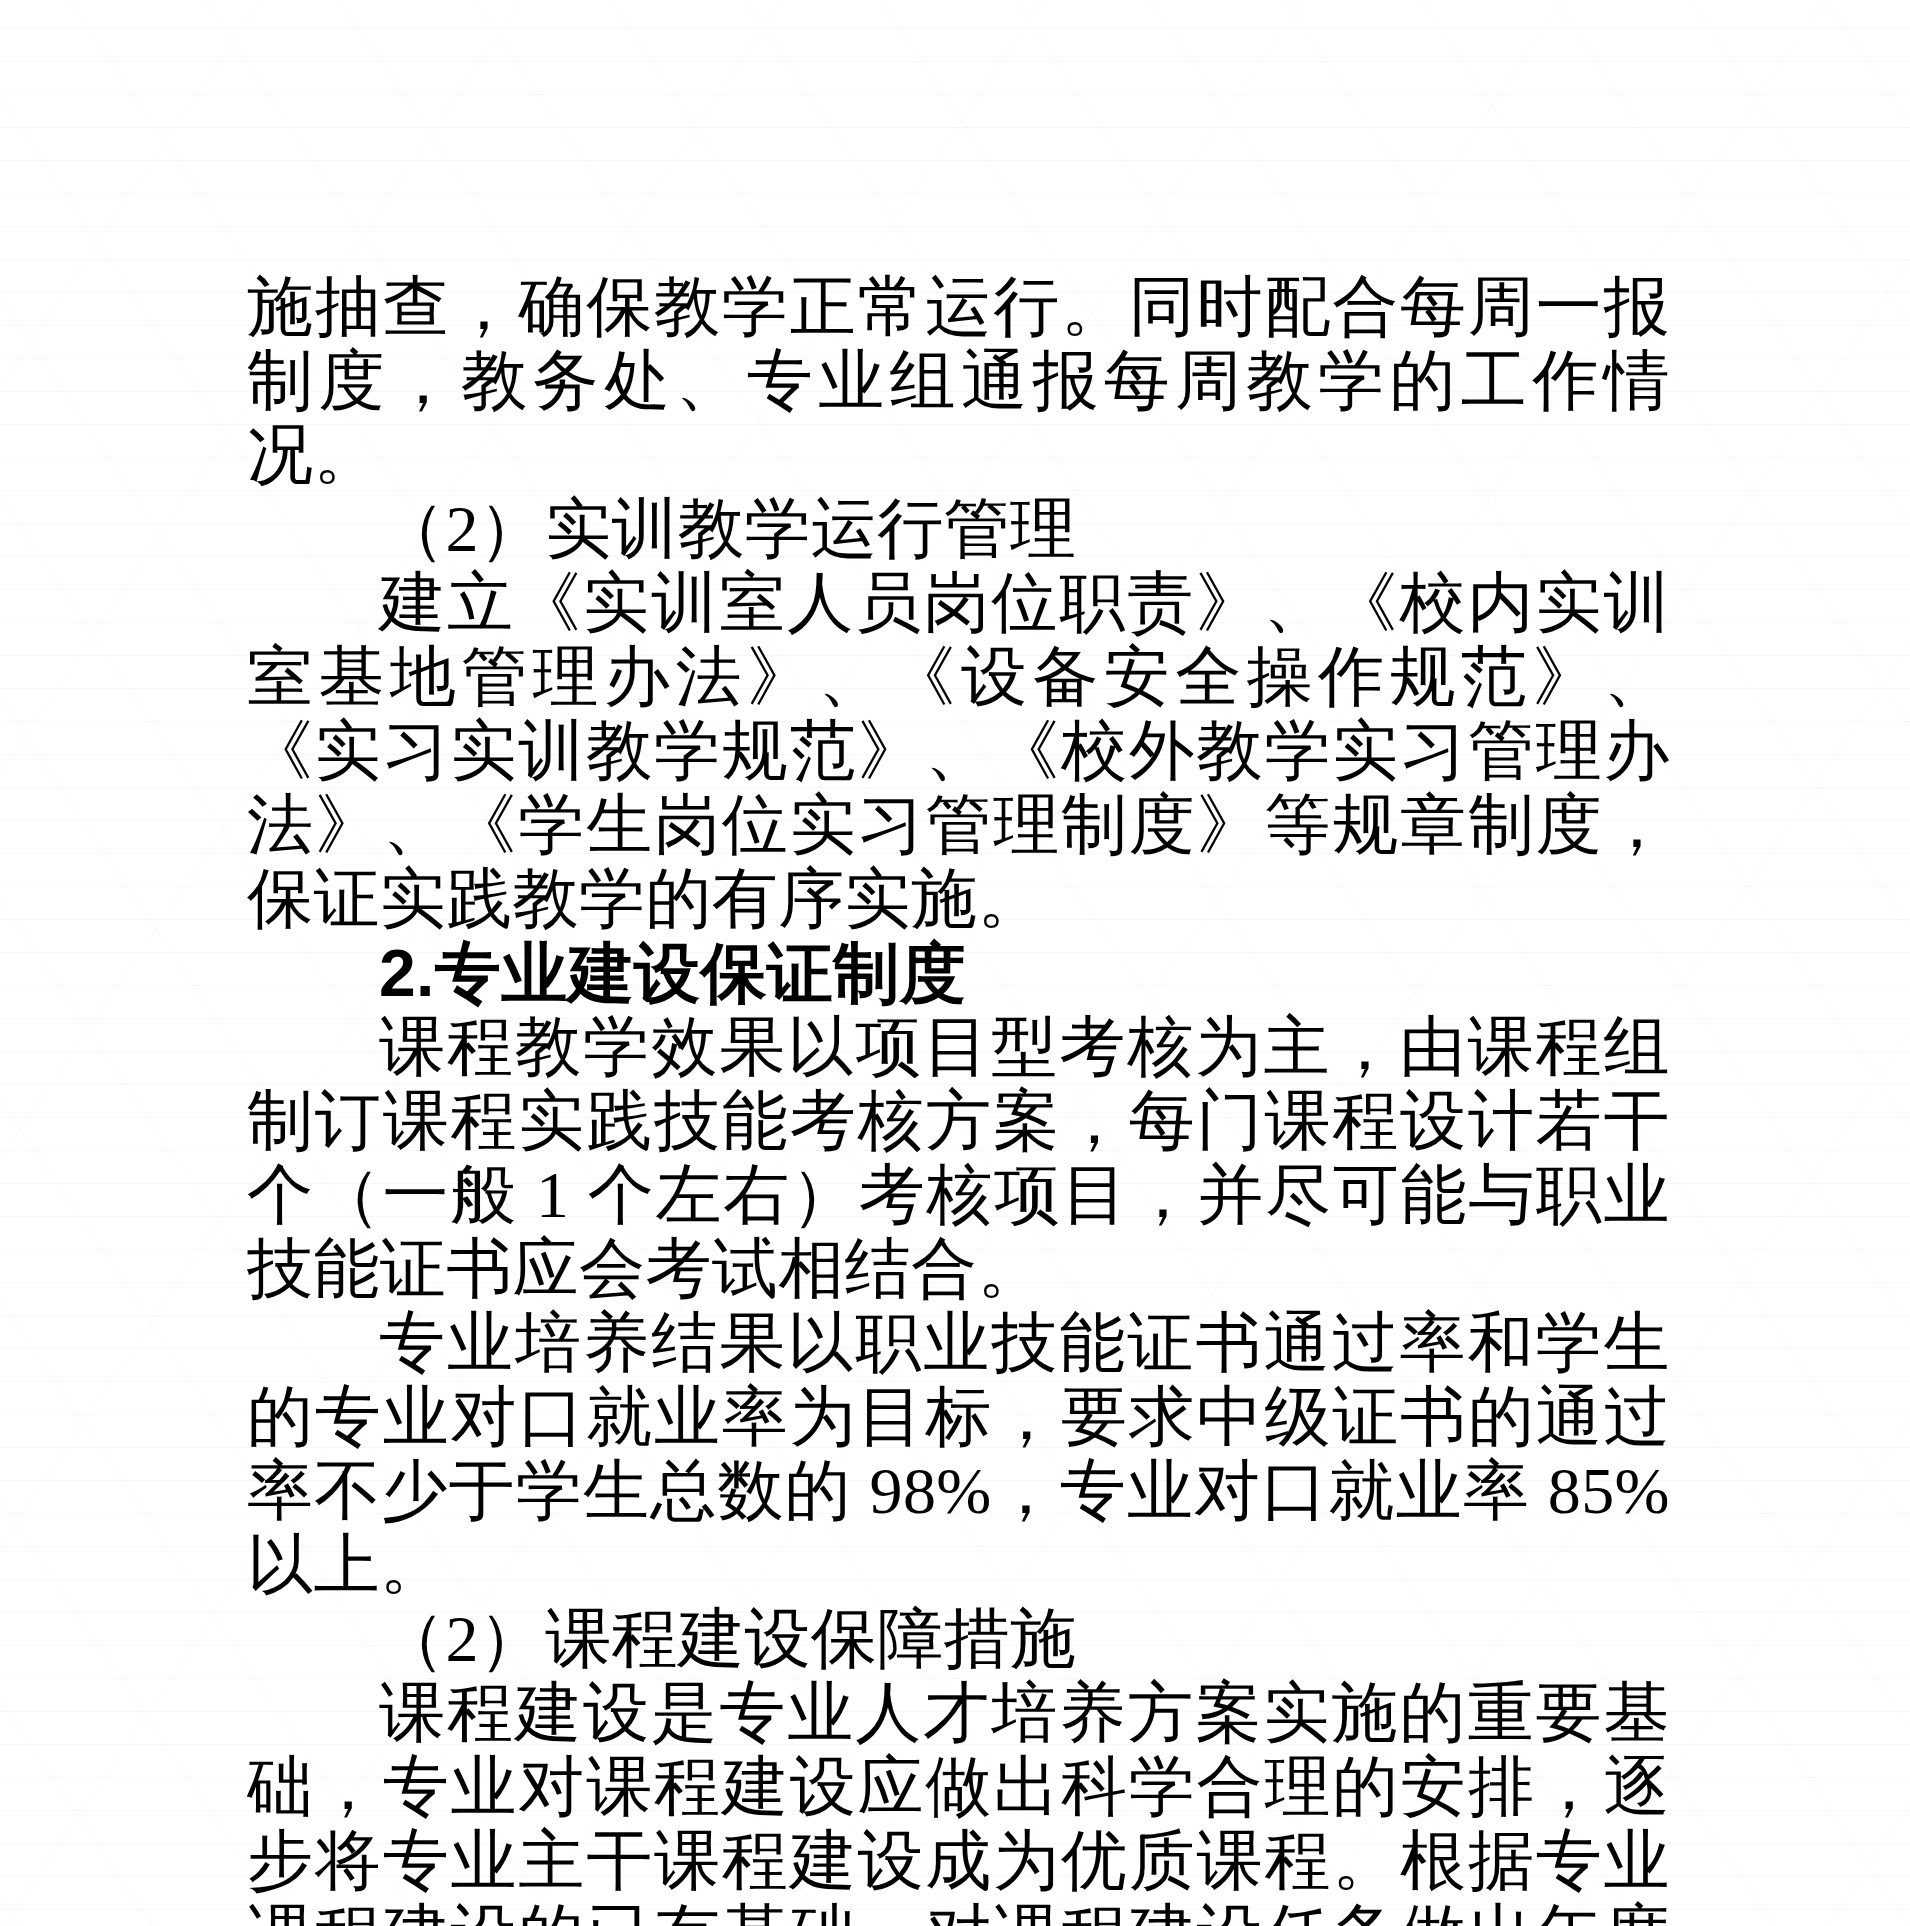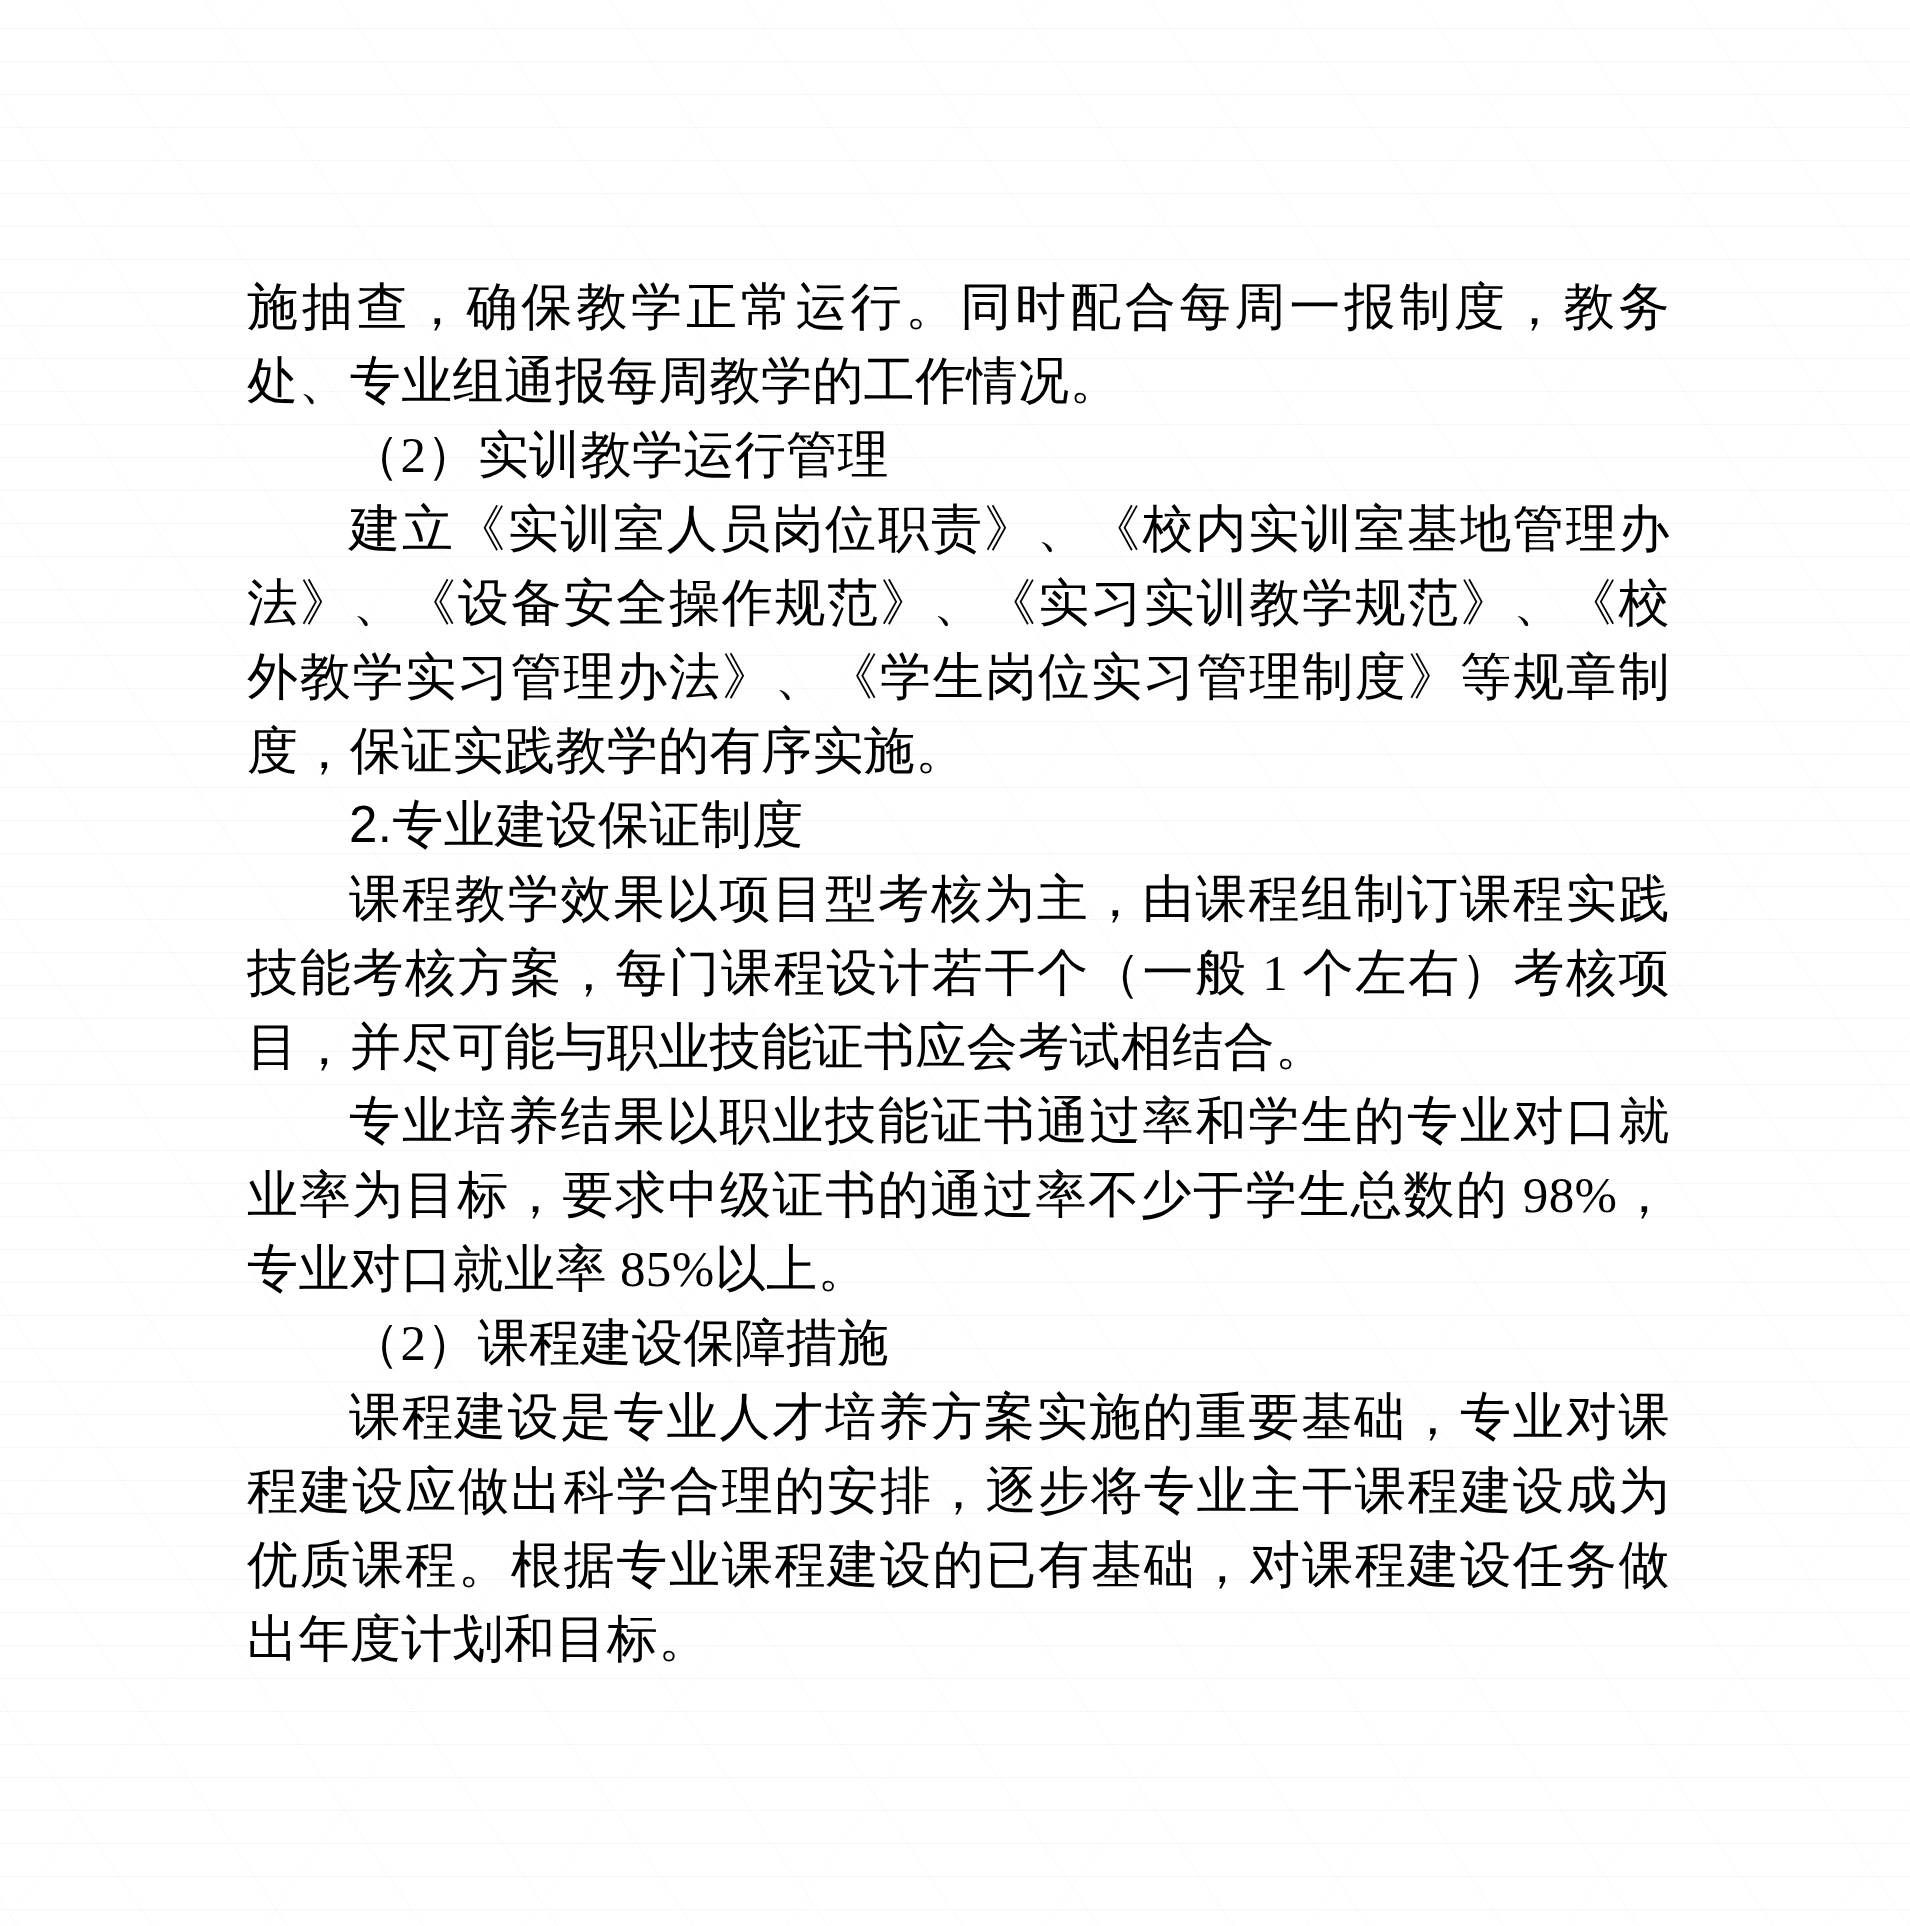--- a/index.html
+++ b/index.html
@@ -33,30 +33,30 @@
     pointer-events: none;
   }
   .content {
     position: absolute;
     left: 247px;
     top: 270px;
     width: 1423px;
   }
   .content p {
     margin: 0;
-    font-size: 51px;
+    font-size: 66px;
     line-height: 74px;
     text-align: justify;
     text-justify: inter-character;
     word-break: break-all;
     letter-spacing: 0.4px;
   }
   .indent { text-indent: 2em; }
   .bold-heading {
-    font-weight: normal;
+    font-weight: bold;
     font-family: "Liberation Sans", sans-serif;
     letter-spacing: 2.3px;
   }
 </style>
 </head>
 <body>
 
 <div class="page">
 
   <div class="texture"></div>

